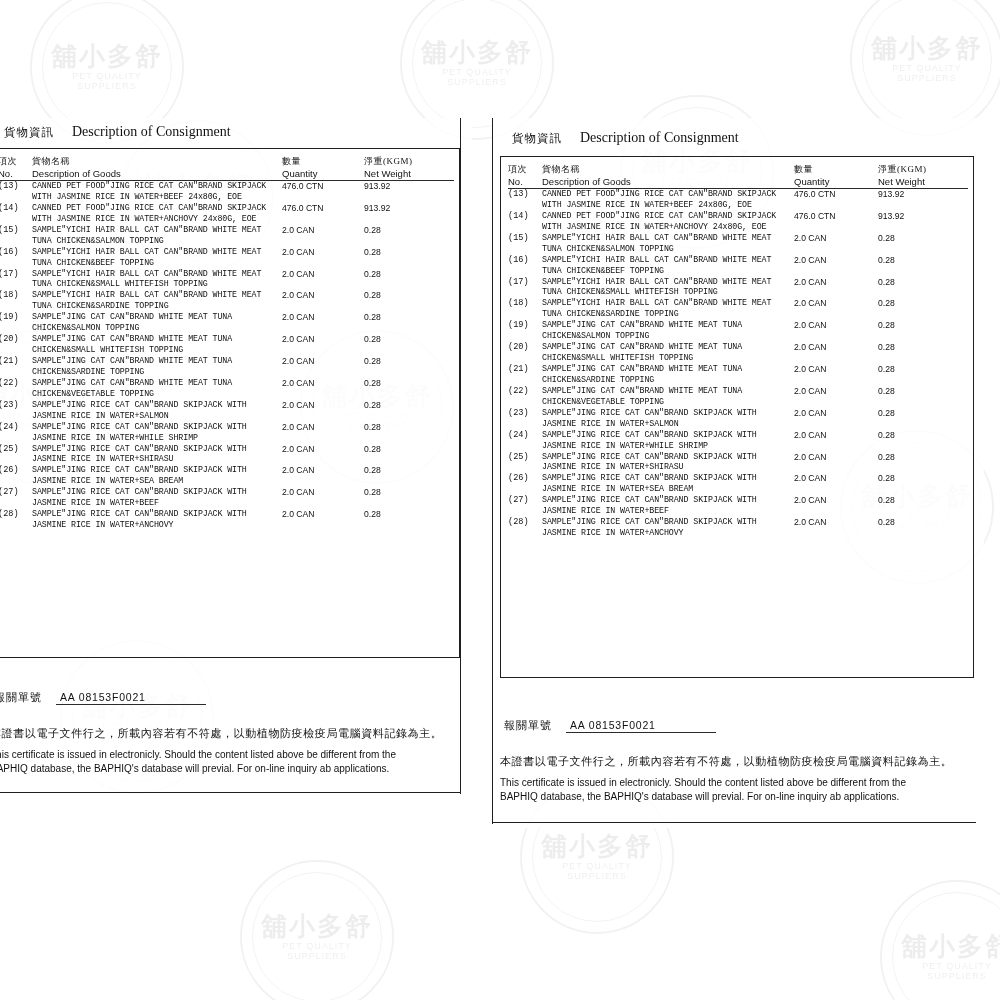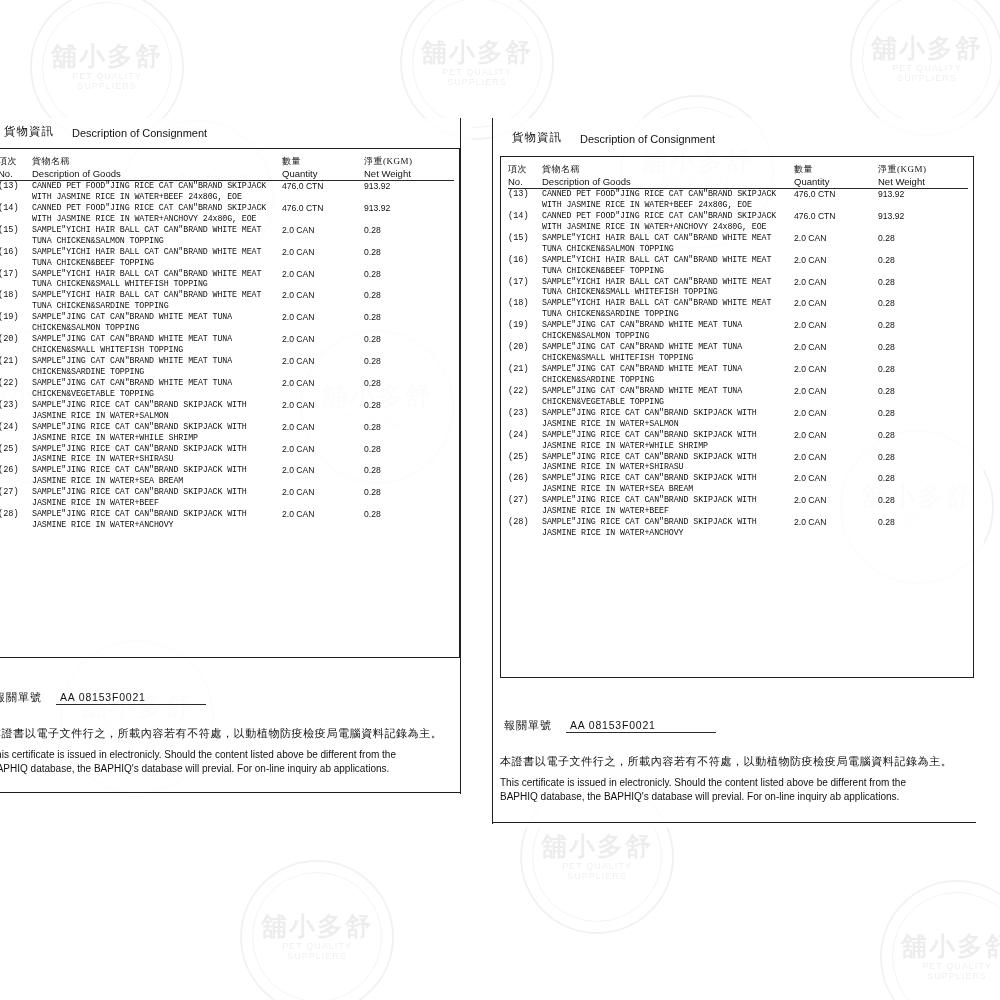--- a/index.html
+++ b/index.html
@@ -88,22 +88,22 @@
     display: flex;
     align-items: flex-end;
     gap: 18px;
     padding: 0 12px;
   }
   .hdr-cn {
     font-size: 11.5px;
     letter-spacing: 1px;
   }
   .hdr-en {
-    font-family: Liberation Sans, sans-serif;
-    font-size: 11px;
+    font-family: Liberation Serif, serif;
+    font-size: 14px;
   }
 
   table.goods {
     border-collapse: collapse;
     margin-top: 4px;
     table-layout: fixed;
   }
   table.goods th, table.goods td {
     vertical-align: top;
     padding: 0;

